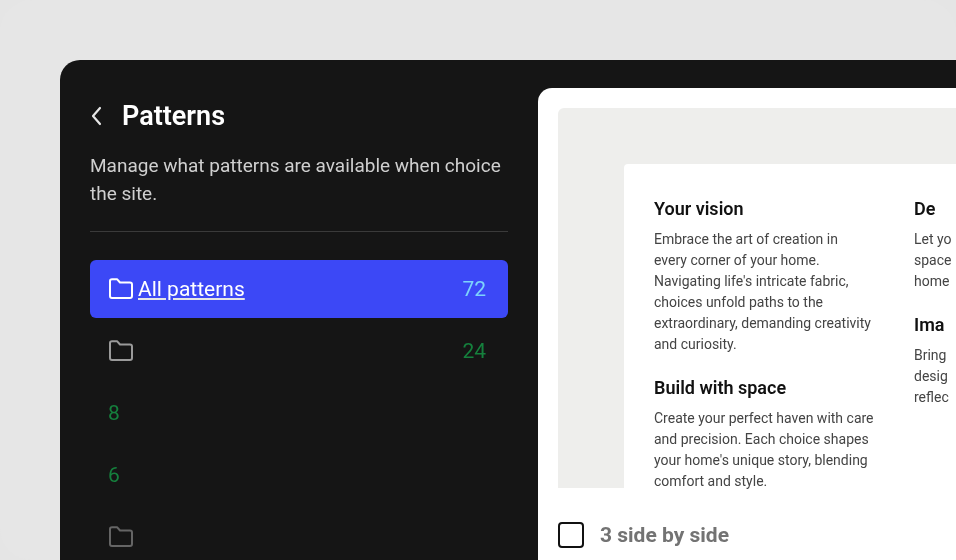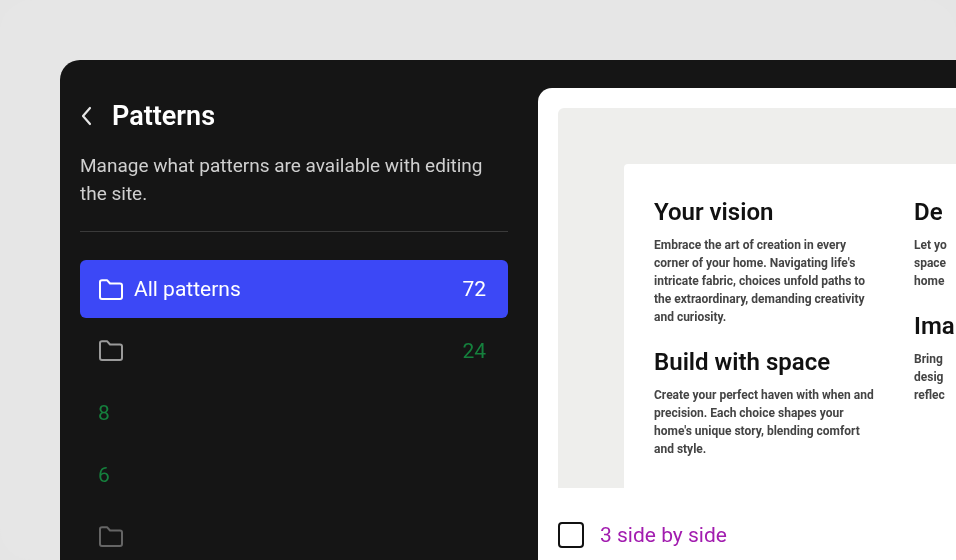--- a/index.html
+++ b/index.html
@@ -29,21 +29,21 @@
   background: #151515;
   border-radius: 20px 0 0 0;
   overflow: hidden;
 }
 .sidebar {
   position: absolute;
   top: 0;
   left: 0;
   width: 478px;
   height: 100%;
-  padding: 40px 30px 0 20px;
+  padding: 40px 30px 0 30px;
   color: #e5e5e5;
 }
 .header-row {
   display: flex;
   align-items: center;
   gap: 18px;
   margin-bottom: 20px;
 }
 .back-chevron {
   width: 14px;
@@ -77,38 +77,39 @@
   align-items: center;
   height: 58px;
   padding: 0 22px 0 18px;
   border-radius: 6px;
   cursor: pointer;
   justify-content: space-between;
 }
 .nav-item.active { background: #3c48f6; }
 .nav-left {
   display: flex;
-  align-items: flex-end;
-  gap: 10px;
+  align-items: center;
+  gap: 4px;
+  text-decoration: underline;
 }
 .folder-icon {
   width: 26px;
   height: 22px;
 }
 .folder-icon svg { display: block; }
 .nav-label {
   font-size: 21px;
   color: #e5e5e5;
 }
 .nav-item.active .nav-label { color: #fff; }
 .nav-count {
   font-size: 21px;
   color: #15803d;
 }
-.nav-item.active .nav-count { color: #ffffff; }
+.nav-item.active .nav-count { color: #7dd3fc; }
 .preview-panel {
   position: absolute;
   top: 28px;
   left: 478px;
   width: 500px;
   height: 480px;
   background: #fff;
   border-radius: 14px 0 0 0;
   overflow: hidden;
 }
@@ -131,30 +132,29 @@
   gap: 40px;
 }
 .col {
   width: 220px;
   flex-shrink: 0;
   display: flex;
   flex-direction: column;
   gap: 22px;
 }
 .block h3 {
-  font-size: 24px;
+  font-size: 18px;
   font-weight: 600;
   color: #111;
   margin-bottom: 10px;
 }
 .block p {
-  font-size: 12px;
+  font-size: 14px;
   line-height: 1.5;
   color: #444;
-  font-weight: bold;
 }
 .col2 {
   width: 60px;
   flex-shrink: 0;
   display: flex;
   flex-direction: column;
   gap: 22px;
 }
 .caption-row {
   position: absolute;
@@ -167,40 +167,40 @@
 .checkbox {
   width: 26px;
   height: 26px;
   border: 2px solid #111;
   border-radius: 4px;
   background: #fff;
   cursor: pointer;
 }
 .caption {
   font-size: 21px;
-  font-weight: 400;
-  color: #a21caf;
+  font-weight: 700;
+  color: #737373;
 }
 </style>
 </head>
 <body>
 
 <div class="outer-card">
   <div class="app-window">
 
     <div class="sidebar">
       <div class="header-row">
         <div class="back-chevron">
           <svg width="14" height="24" viewBox="0 0 14 24" fill="none">
             <path d="M10 4 L3 12 L10 20" stroke="#e5e5e5" stroke-width="2.2" stroke-linecap="round" stroke-linejoin="round"></path>
           </svg>
         </div>
         <div class="title">Patterns</div>
       </div>
-      <div class="description">Manage what patterns are available with editing the site.</div>
+      <div class="description">Manage what patterns are available when choice the site.</div>
       <div class="divider"></div>
 
       <div class="nav-list">
         <div class="nav-item active">
           <div class="nav-left">
             <div class="folder-icon">
               <svg width="26" height="22" viewBox="0 0 26 22" fill="none">
                 <path d="M2 3 C2 2 2.8 1.2 4 1.2 L9 1.2 L12 4.5 L22 4.5 C23.2 4.5 24 5.3 24 6.5 L24 18 C24 19.2 23.2 20 22 20 L4 20 C2.8 20 2 19.2 2 18 Z" stroke="#fff" stroke-width="2" stroke-linejoin="round"></path>
               </svg>
             </div>
@@ -243,21 +243,21 @@
     <div class="preview-panel">
       <div class="preview-inner">
         <div class="card">
           <div class="col">
             <div class="block">
               <h3>Your vision</h3>
               <p>Embrace the art of creation in every corner of your home. Navigating life's intricate fabric, choices unfold paths to the extraordinary, demanding creativity and curiosity.</p>
             </div>
             <div class="block">
               <h3>Build with space</h3>
-              <p>Create your perfect haven with when and precision. Each choice shapes your home's unique story, blending comfort and style.</p>
+              <p>Create your perfect haven with care and precision. Each choice shapes your home's unique story, blending comfort and style.</p>
             </div>
           </div>
           <div class="col2">
             <div class="block">
               <h3>De</h3>
               <p style="white-space:pre-line;">Let yo
 space
 home</p>
             </div>
             <div class="block">

